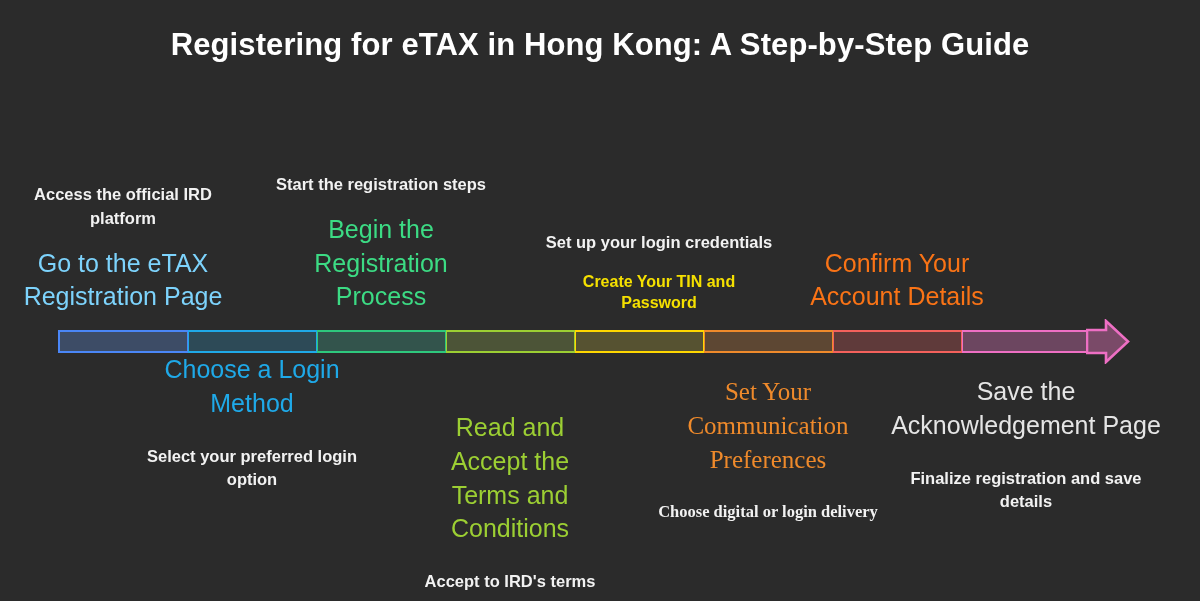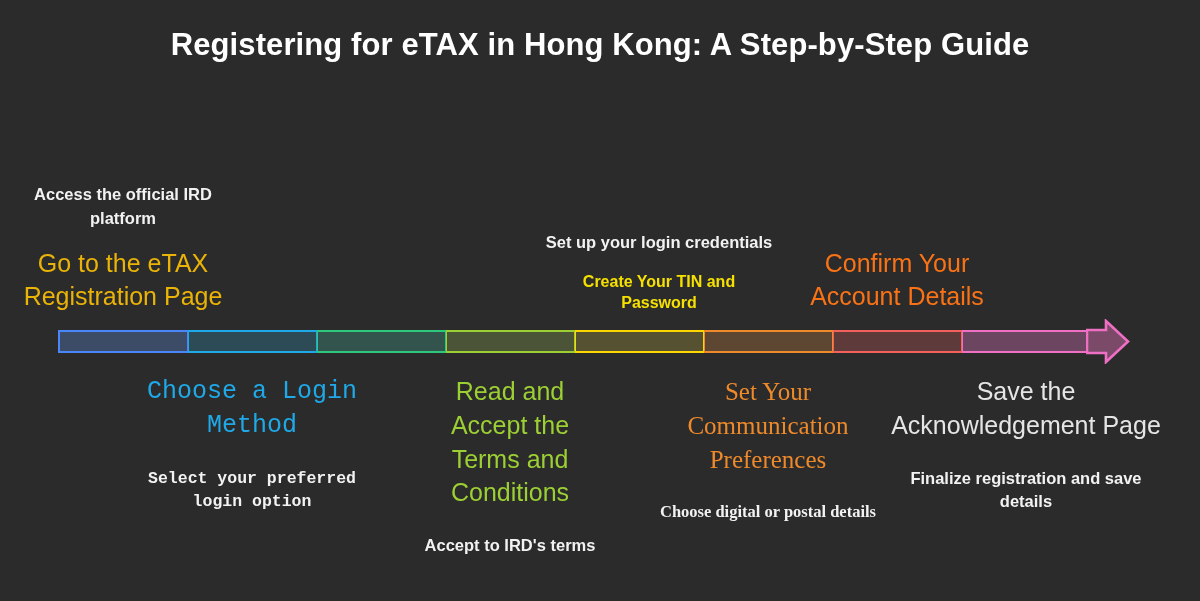--- a/index.html
+++ b/index.html
@@ -110,42 +110,46 @@
     <div class="seg" style="border-color: rgb(244, 97, 92); background: rgb(95, 58, 58);"></div>
     <div class="seg" style="border-color: rgb(238, 111, 196); background: rgb(108, 70, 96);"></div>
   </div>
 
   <svg class="arrowhead" viewBox="0 0 44 45" xmlns="http://www.w3.org/2000/svg">
     <polygon id="arrowpoly" points="1,11 20,11 20,2 42,22.5 20,43 20,34 1,34" stroke-width="2.6" stroke-linejoin="miter" fill="#7a4a68" stroke="#ee6fc4"></polygon>
   </svg>
 
   <div class="step top" style="width: 230px; left: 8px; bottom: 287px;">
     <div class="cap">Access the official IRD platform</div>
-    <div class="ttl" style="color: #eab308;">Go to the eTAX Registration Page</div>
+    <div class="ttl" style="color: #7dd3fc;">Go to the eTAX Registration Page</div>
   </div>
 
-  <div class="step bottom" style="width: 230px; left: 137px; top: 375px; font-family: Liberation Mono, monospace;">
+  <div class="step bottom" style="width: 230px; left: 137px; top: 353px;">
     <div class="ttl" style="color: rgb(31, 169, 232);">Choose a Login Method</div>
     <div class="cap">Select your preferred login option</div>
   </div>
 
+  <div class="step top" style="width: 210px; left: 276px; bottom: 287px;">
+    <div class="cap">Start the registration steps</div>
+    <div class="ttl" style="color: rgb(60, 219, 132);">Begin the Registration Process</div>
+  </div>
 
   <div class="step bottom" style="width: 190px; left: 415px; top: 375px;">
-    <div class="ttl" style="color: rgb(156, 207, 51);">Read and Accept the Terms and Conditions</div>
+    <div class="ttl" style="color: rgb(156, 207, 51); margin-top: 36px;">Read and Accept the Terms and Conditions</div>
     <div class="cap">Accept to IRD's terms</div>
   </div>
 
   <div class="step top bold" style="width: 230px; left: 524px; bottom: 287px; margin-left: 20px;">
     <div class="cap">Set up your login credentials</div>
     <div class="ttl" style="color: rgb(245, 224, 0);">Create Your TIN and Password</div>
   </div>
 
   <div class="step bottom" style="width: 230px; left: 653px; top: 375px; font-family: Liberation Serif, serif;">
     <div class="ttl" style="color: rgb(239, 138, 43);">Set Your Communication Preferences</div>
-    <div class="cap">Choose digital or postal details</div>
+    <div class="cap">Choose digital or login delivery</div>
   </div>
 
   <div class="step top" style="width: 220px; left: 787px; bottom: 287px;">
     <div class="ttl" style="color: #f97316;">Confirm Your Account Details</div>
   </div>
 
   <div class="step bottom" style="width: 280px; left: 886px; top: 375px;">
     <div class="ttl" style="color: #e5e5e5;">Save the Acknowledgement Page</div>
     <div class="cap">Finalize registration and save details</div>
   </div>

